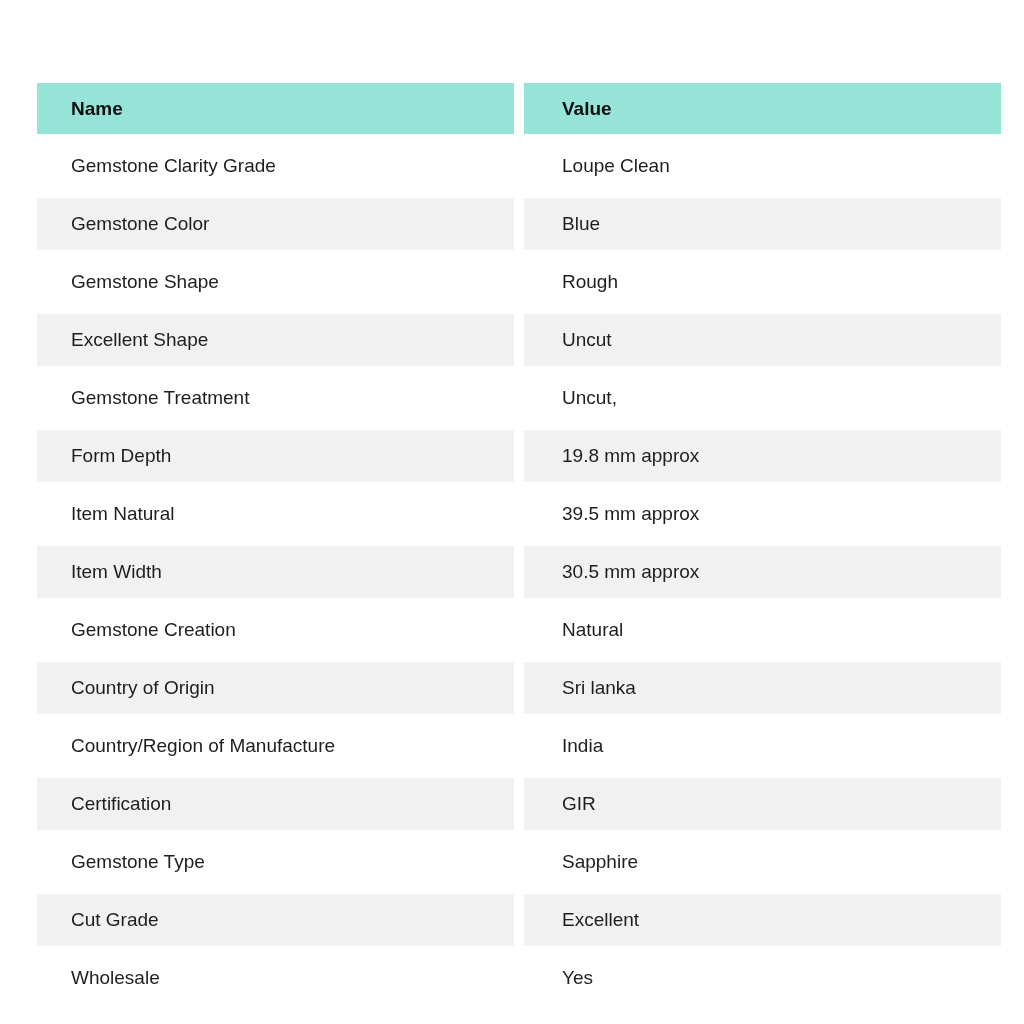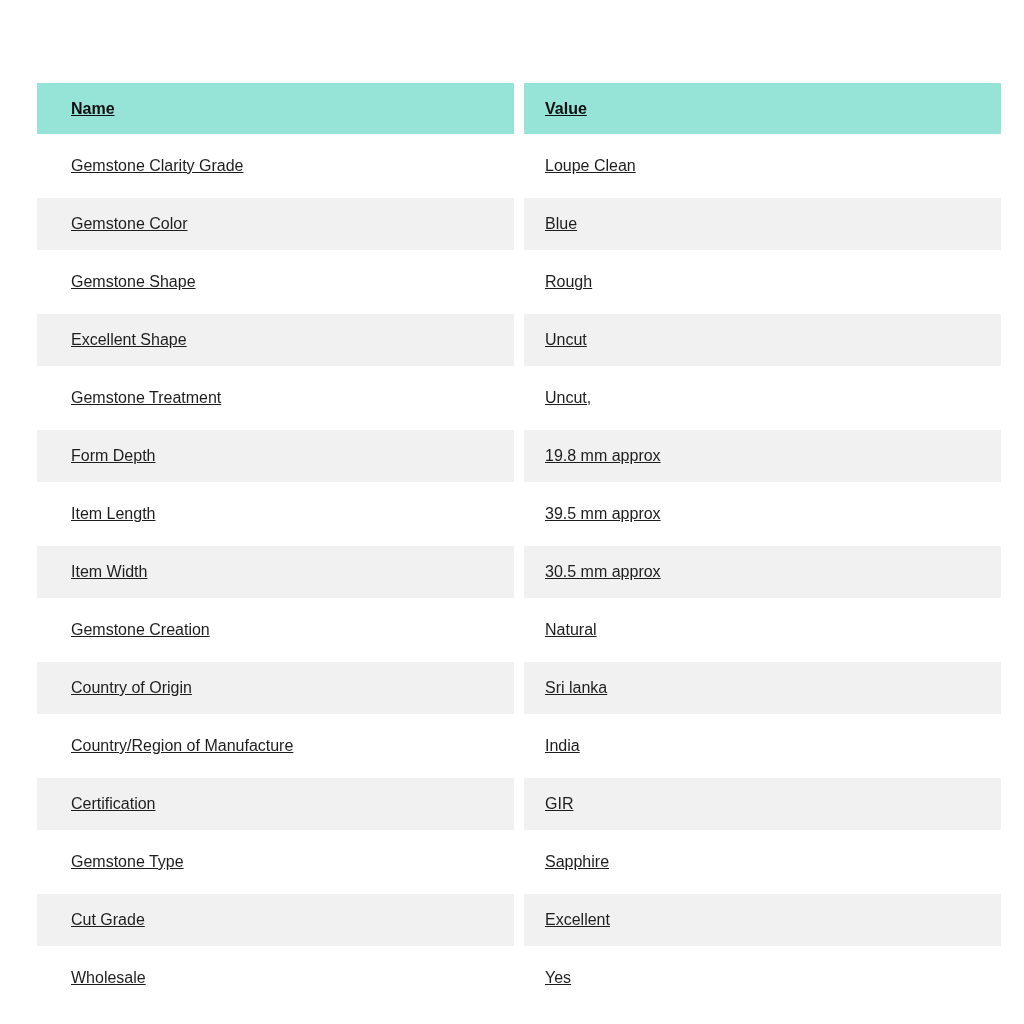--- a/index.html
+++ b/index.html
@@ -28,29 +28,28 @@
   .row{
     display:grid;
     grid-template-columns:477px 477px;
     column-gap:10px;
     height:52px;
   }
   .row.header-row{height:51px;}
   .cell{
     display:flex;
     align-items:center;
-    font-size:16px;
+    font-size:19px;
     color:var(--text);
     background:var(--row-bg);
     white-space:nowrap;
     overflow:hidden;
-    text-decoration:underline;
   }
   .cell.name{padding-left:34px;}
-  .cell.value{padding-left:21px;}
+  .cell.value{padding-left:38px;}
   .header-row .cell{
     background:var(--header-bg);
     font-weight:700;
     color:var(--header-text);
   }
   .row.stripe .cell{background:var(--alt-bg);text-align:center;}
 </style>
 </head>
 <body>
 
@@ -84,21 +83,21 @@
     <div class="cell name">Gemstone Treatment</div>
     <div class="cell value">Uncut,</div>
   </div>
 
   <div class="row stripe">
     <div class="cell name">Form Depth</div>
     <div class="cell value">19.8 mm approx</div>
   </div>
 
   <div class="row">
-    <div class="cell name">Item Length</div>
+    <div class="cell name">Item Natural</div>
     <div class="cell value">39.5 mm approx</div>
   </div>
 
   <div class="row stripe">
     <div class="cell name">Item Width</div>
     <div class="cell value">30.5 mm approx</div>
   </div>
 
   <div class="row">
     <div class="cell name">Gemstone Creation</div>

